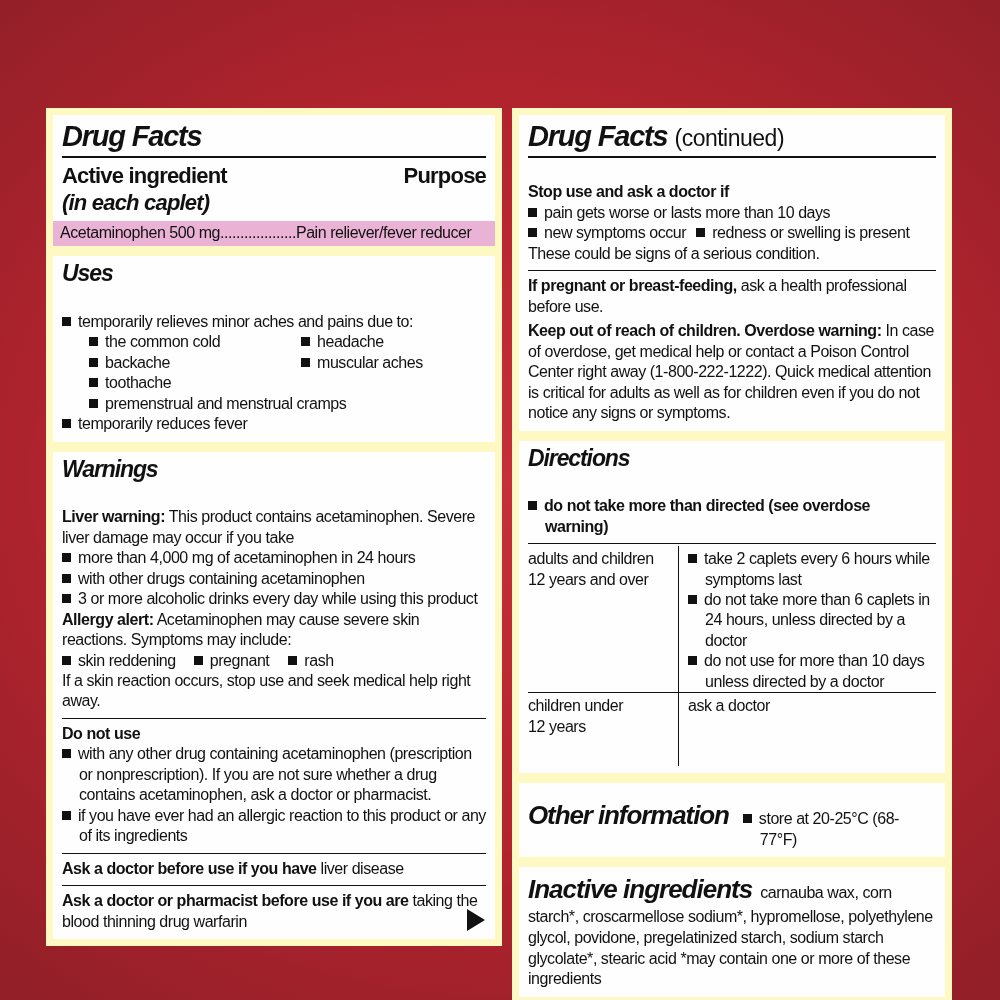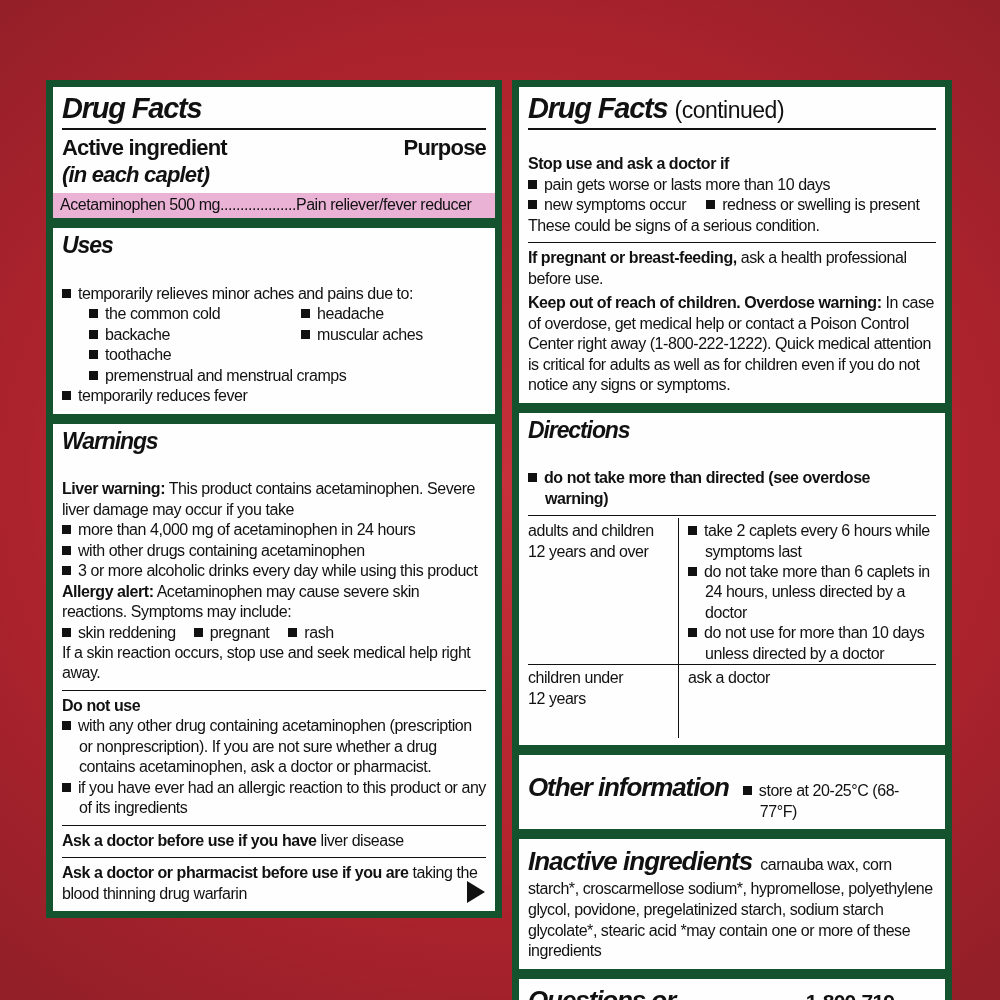--- a/index.html
+++ b/index.html
@@ -3,21 +3,21 @@
 <meta charset="utf-8">
 <style>
   html,body{margin:0;padding:0;}
   body{
     width:1000px;height:1000px;position:relative;overflow:hidden;
     background:radial-gradient(ellipse 75% 65% at 50% 48%, #c5303a 0%, #b3242e 55%, #931f28 100%);
     font-family:"Liberation Sans",sans-serif;color:#111;
     -webkit-font-smoothing:antialiased;
   }
   .panel{
-    position:absolute;top:80px;box-sizing:border-box;background:#14532d;
+    position:absolute;top:108px;box-sizing:border-box;background:#fef9c3;
     padding:7px;display:flex;flex-direction:column;gap:10px;min-height:812px;
   }
   .panel.left{left:46px;width:456px;}
   .panel.right{left:512px;width:440px;}
   .box{background:#fefefe;padding:2px 9px 7px 9px;flex-shrink:0;}
   .box.grow{flex:1;position:relative;}
   .box.nopad{padding:2px 0 0 0;}
   .pad-x{padding-left:9px;padding-right:9px;}
 
   .big-title{font-size:29px;font-weight:bold;font-style:italic;letter-spacing:-1.2px;line-height:1.15;padding-top:3px;}
@@ -30,21 +30,21 @@
   .lead{font-weight:bold;}
   p{margin:0;}
 
   .ai-row{display:flex;justify-content:space-between;align-items:baseline;
     font-size:22px;font-weight:bold;letter-spacing:-0.8px;line-height:1.25;}
   .ai-sub{font-size:22px;font-weight:bold;font-style:italic;letter-spacing:-0.8px;line-height:1.2;padding-bottom:5px;}
   .pink-row{background:#eab3d6;padding:3px 7px 4px 7px;font-size:16px;letter-spacing:-0.45px;}
 
   .sq{display:inline-block;width:9px;height:9px;background:#111;margin-right:7px;vertical-align:1px;}
   .b{padding-left:17px;text-indent:-17px;}
-  .inline-bullets{display:flex;gap:20px;}
+  .inline-bullets{display:flex;gap:10px;}
   .inline-bullets.tight{gap:18px;}
 
   .uses-grid{display:grid;grid-template-columns:212px auto;margin-left:27px;}
   .indent1{margin-left:27px;}
 
   .dir-table{display:grid;grid-template-columns:150px 1fr;flex:1;margin-top:2px;}
   .dir-c2{border-left:1.8px solid #111;padding-left:9px;}
   .dir-r2{border-top:1.8px solid #111;padding-top:3px;min-height:70px;}
   .dir-c1{padding-right:6px;padding-top:3px;}
 

